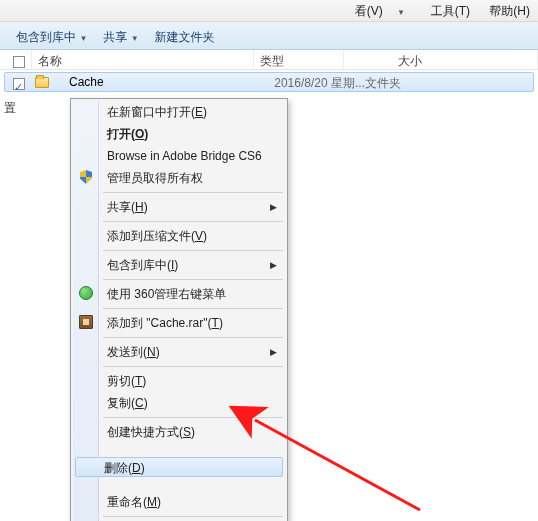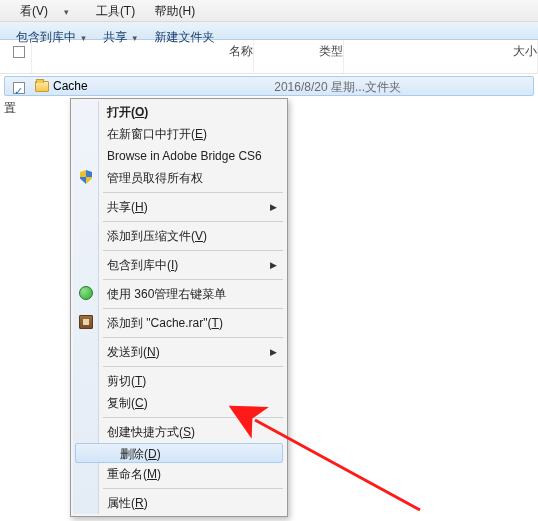--- a/index.html
+++ b/index.html
@@ -1,49 +1,49 @@
 <!DOCTYPE html>
 <html><head>
 <meta charset="utf-8">
 <style>
   * { margin: 0; padding: 0; box-sizing: border-box; font-family: "Microsoft YaHei", "SimSun", Tahoma, sans-serif; font-size: 12px; }
   html, body { width: 538px; height: 521px; overflow: hidden; background: #fff; }
 
-  .menubar { height: 22px; line-height: 22px; background: linear-gradient(#f7f7f7,#ececec); border-bottom: 1px solid #d9d9d9; padding-left: 4px; color: #222; }
+  .menubar { height: 22px; line-height: 22px; background: linear-gradient(#f7f7f7,#ececec); border-bottom: 1px solid #d9d9d9; padding-left: 4px; color: #222; text-align: right; }
   .menubar span { display: inline-block; padding: 0 8px; }
   .tri { font-size: 9px; color: #555; padding-left: 2px; }
 
-  .toolbar { height: 18px; line-height: 30px; background: linear-gradient(#eaf3fb,#d8e9f7); border-bottom: 1px solid #b7cde2; padding-left: 12px; color: #1a3e6e; }
+  .toolbar { height: 28px; line-height: 30px; background: linear-gradient(#eaf3fb,#d8e9f7); border-bottom: 1px solid #b7cde2; padding-left: 12px; color: #1a3e6e; }
   .toolbar .group { display: inline-block; padding: 0 10px 0 4px; }
 
-  .listheader { height: 34px; line-height: 22px; border-bottom: 1px solid #e5e5e5; display: flex; color: #444; text-align: right; }
+  .listheader { height: 20px; line-height: 22px; border-bottom: 1px solid #e5e5e5; display: flex; color: #444; }
   .listheader .col { border-right: 1px solid #eee; padding-left: 6px; }
   .col-ck { width: 32px; text-align: center; }
   .col-name { width: 222px; }
   .col-date { width: 110px; }
   .col-type { width: 90px; font-family: Liberation Serif, serif; }
   .col-size { flex: 1; margin-left: 48px; }
 
   .filerow { height: 20px; line-height: 20px; display: flex; background: linear-gradient(#e9f2fb,#d6e8fa); border: 1px solid #a8cbee; border-radius: 2px; margin: 2px 4px 0 4px; }
   .filerow .cell { overflow: hidden; white-space: nowrap; }
   .filerow .c-ck { width: 28px; text-align: center; }
-  .filerow .c-name { width: 222px; padding-left: 2px; display: flex; align-items: center; gap: 4px; }
+  .filerow .c-name { width: 222px; padding-left: 2px; display: flex; align-items: center; gap: 20px; }
   .filerow .c-date { width: 110px; color: #6a6a6a; text-align: right; }
   .filerow .c-type { width: 90px; color: #6a6a6a; }
   .filerow .c-size { flex: 1; }
 
   .folder-icon { width: 14px; height: 11px; background: linear-gradient(#ffe9a6,#f7c84b); border: 1px solid #c99a2e; border-radius: 1px; display: inline-block; position: relative; }
   .folder-icon::before { content: ""; position: absolute; top: -3px; left: 0; width: 6px; height: 3px; background: #f7c84b; border: 1px solid #c99a2e; border-bottom: none; border-radius: 1px 1px 0 0; }
 
   .leftstub { position: absolute; left: 0; top: 100px; width: 14px; height: 20px; background: #fff; color: #333; padding-left: 4px; }
 
   .ctxmenu { position: absolute; left: 70px; top: 98px; width: 218px; background: #f4f4f4; border: 1px solid #9a9a9a; box-shadow: 2px 3px 6px rgba(0,0,0,0.25); padding: 2px; }
   .ctxmenu .iconcol { position: absolute; left: 2px; top: 2px; bottom: 2px; width: 26px; background: linear-gradient(#f0f4fa,#e4ecf6); border-right: 1px solid #d0d7e2; }
   .ctxmenu .item { position: relative; height: 22px; line-height: 22px; padding-left: 34px; color: #222; white-space: nowrap; }
-  .ctxmenu .item.hover { background: linear-gradient(#e8f1fb,#d2e5f8); border: 1px solid #a8cbee; border-radius: 2px; height: 20px; line-height: 20px; margin: 0 2px; padding-left: 44px; }
+  .ctxmenu .item.hover { background: linear-gradient(#e8f1fb,#d2e5f8); border: 1px solid #a8cbee; border-radius: 2px; height: 20px; line-height: 20px; margin: 14px 2px; padding-left: 28px; }
   .ctxmenu .item .arrow { position: absolute; right: 8px; font-size: 9px; color: #333; }
   .ctxmenu .item .micon { position: absolute; left: 5px; top: 2px; width: 16px; height: 16px; display: flex; align-items: center; justify-content: center; }
   .ctxmenu .sep { height: 1px; margin: 3px 2px 3px 30px; background: #d0d0d0; }
   .ctxmenu .item u { text-decoration: underline; }
 
   .rar-icon { width: 14px; height: 14px; background: linear-gradient(#9d6b3e,#7a4e28); border: 1px solid #5a3a1e; border-radius: 1px; position: relative; }
   .rar-icon::after { content: ""; position: absolute; left: 3px; top: 3px; width: 6px; height: 6px; background: #e8d6a8; }
   .shield-icon { width: 12px; height: 14px; background: conic-gradient(#3a7bd5 0 25%, #eac02a 0 50%, #3a7bd5 0 75%, #eac02a 0 100%); clip-path: polygon(50% 0, 100% 15%, 100% 60%, 50% 100%, 0 60%, 0 15%); }
   .green360 { width: 14px; height: 14px; border-radius: 50%; background: radial-gradient(circle at 30% 30%, #8de08d, #2fae2f); border: 1px solid #1f7a1f; }
 
@@ -83,22 +83,22 @@
   <div class="cell c-date">2016/8/20 星期...</div>
   <div class="cell c-type">文件夹</div>
   <div class="cell c-size"></div>
 </div>
 
 <div class="leftstub">置</div>
 
 <div class="ctxmenu">
   <div class="iconcol"></div>
 
+  <div class="item"><span>在新窗口中打开</span>(<u>E</u>)</div>
   <div class="item"><b><span>打开</span>(<u>O</u>)</b></div>
-  <div class="item"><span>在新窗口中打开</span>(<u>E</u>)</div>
   <div class="item">Browse in Adobe Bridge CS6</div>
   <div class="item">
     <span class="micon">
         <span class="shield-icon"></span>
       </span>
     <span>管理员取得所有权</span>
   </div>
   <div class="sep"></div>
   <div class="item"><span>共享</span>(<u>H</u>)<span class="arrow">▶</span></div>
   <div class="sep"></div>

